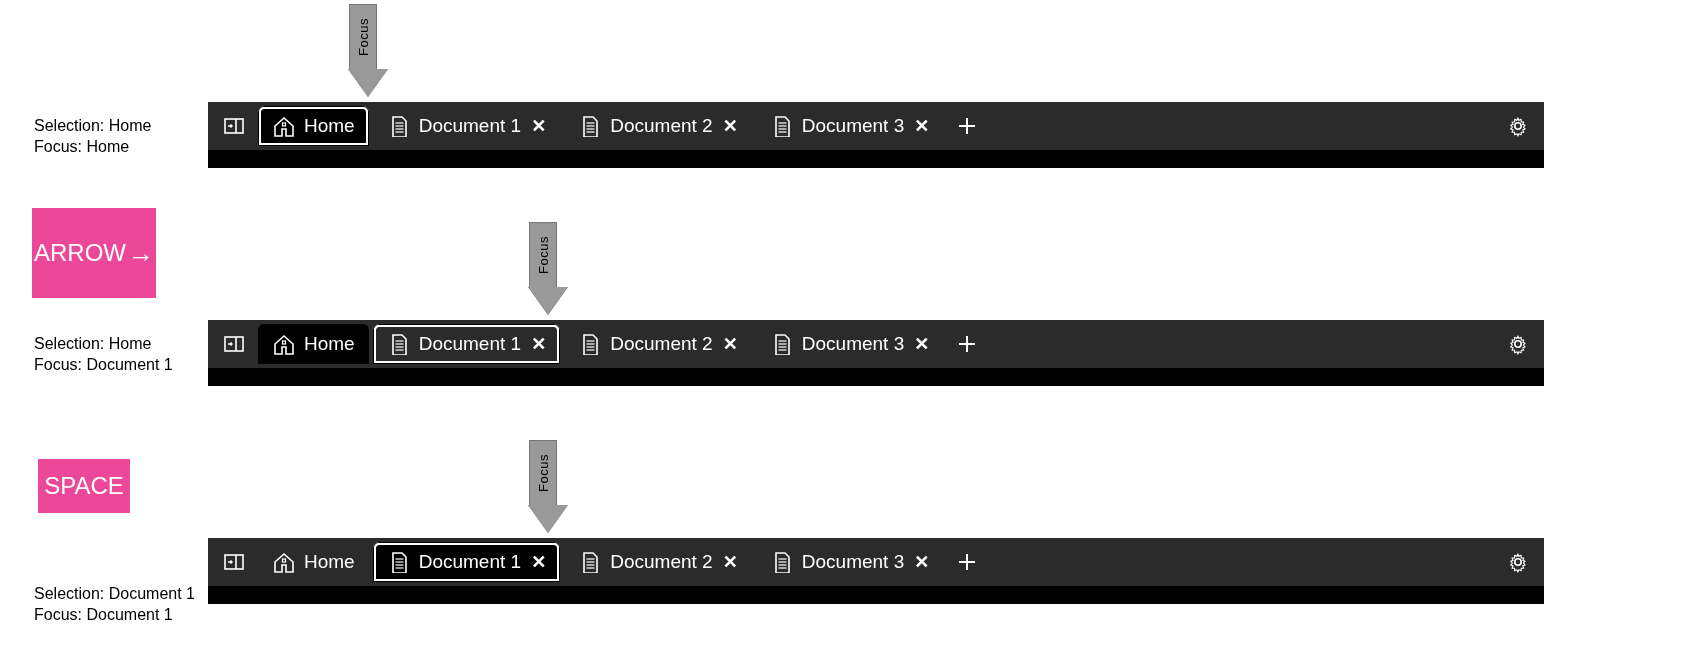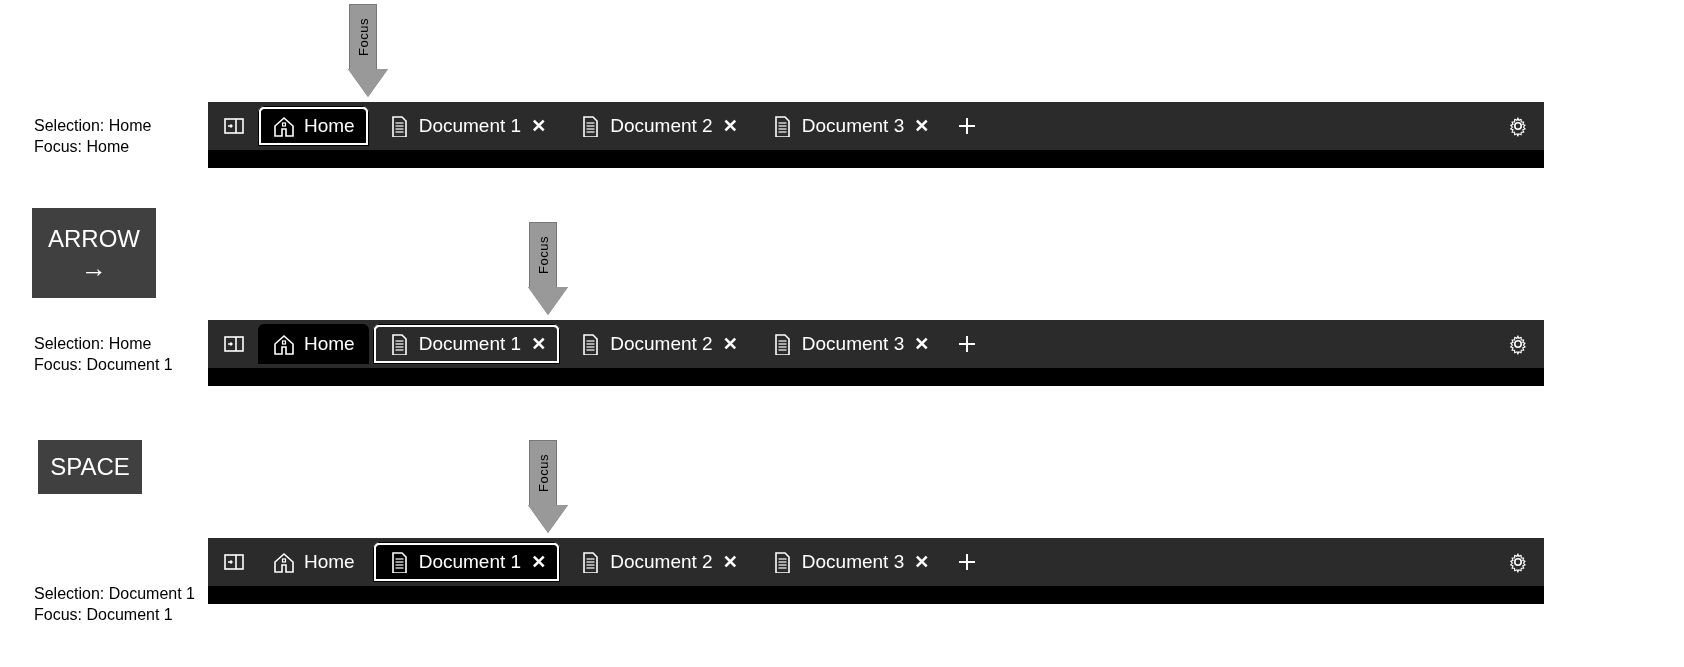--- a/index.html
+++ b/index.html
@@ -113,25 +113,25 @@
     width: 0; height: 0;
     border-left: 20px solid transparent;
     border-right: 20px solid transparent;
     border-top: 28px solid #777;
     z-index: -1;
   }
 
   
   .key-badge {
     position: absolute;
-    background: #404040;
+    background: #ec4899;
     color: #fff;
     font-size: 24px;
     display: flex;
-    flex-direction: column;
+    flex-direction: row;
     align-items: center;
     justify-content: center;
     padding: 10px 18px;
     gap: 2px;
   }
   .key-badge .arrow-glyph { font-size: 26px; line-height: 1; }
 </style>
 </head>
 <body>
 
@@ -310,21 +310,21 @@
       <span class="icon">
           <svg width="24" height="24">
             <use href="#svg-gear"></use>
           </svg>
         </span>
     </div>
   </div>
   <div class="tabbar-under"></div>
 </div>
 
-<div class="key-badge" style="left:38px; top:440px; width:104px; height:54px;">
+<div class="key-badge" style="left:38px; top:459px; width:92px; height:54px;">
   <div>SPACE</div>
 </div>
 
 <div class="focus-arrow" style="left:543px; top:440px;">
   <div class="stem">
       <span>Focus</span>
     </div>
   <div class="head"></div>
 </div>
 

